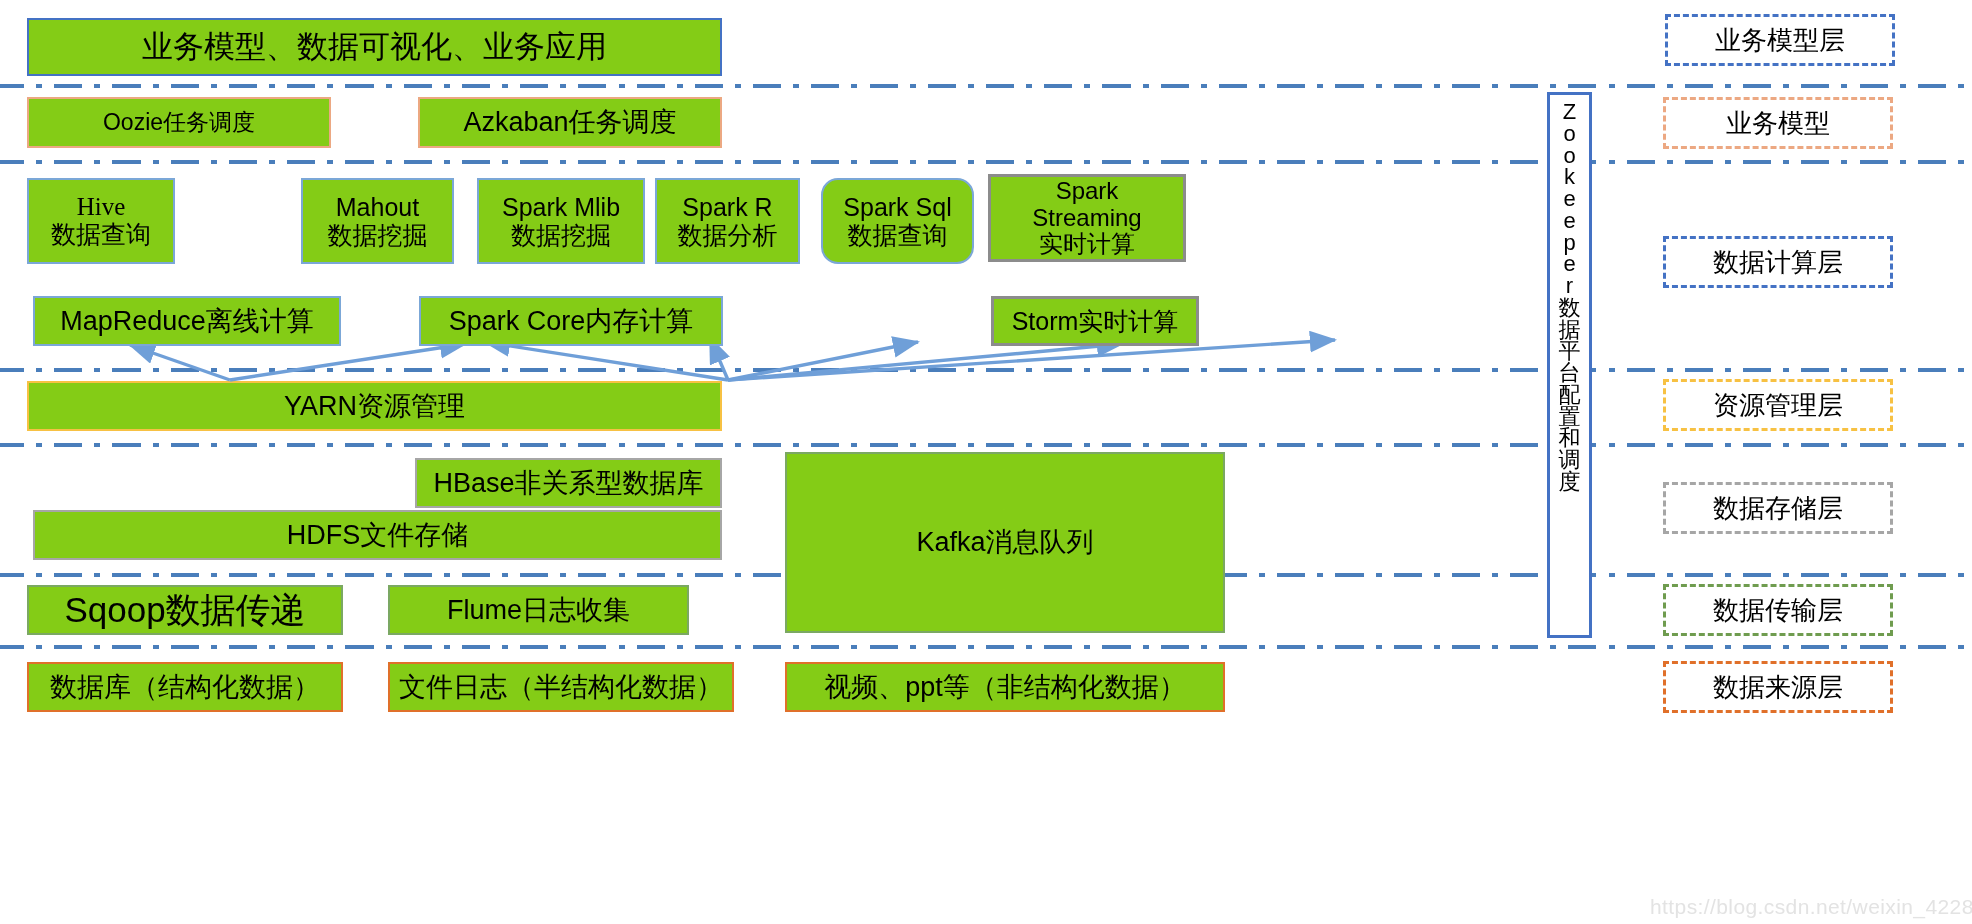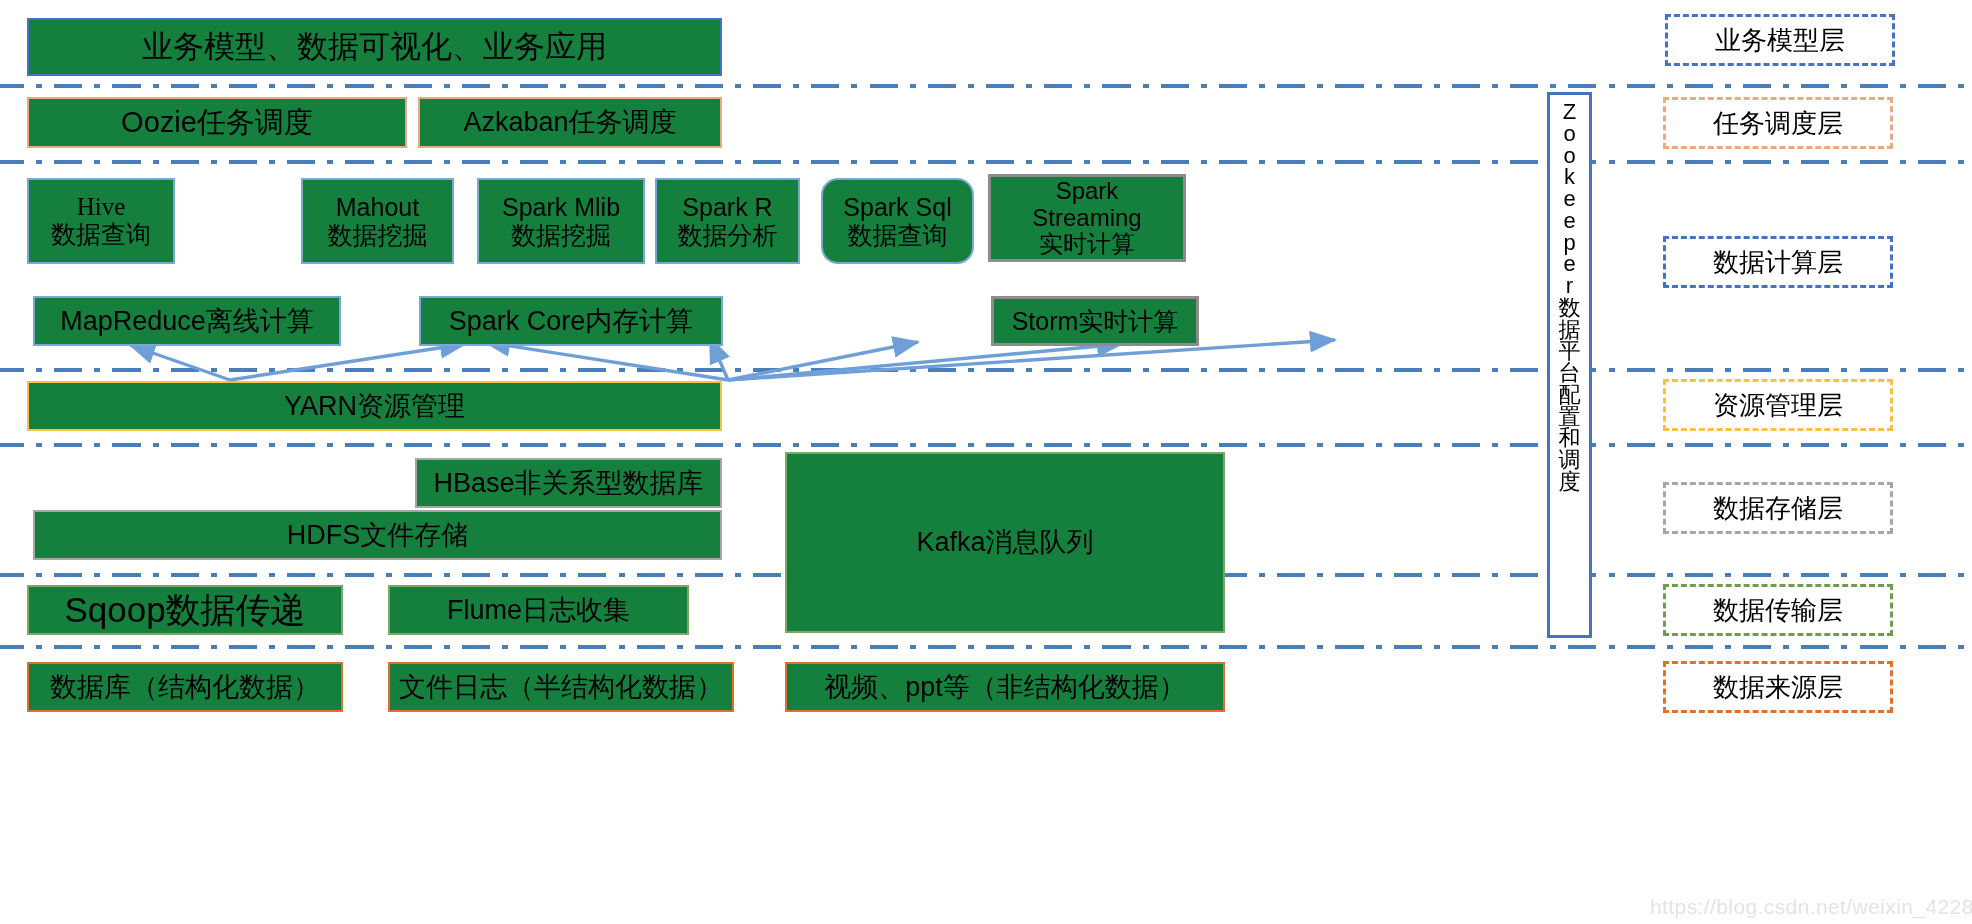--- a/index.html
+++ b/index.html
@@ -27,21 +27,21 @@
     border-top: 4px dashed #4a7ebb;
     border-image: repeating-linear-gradient(to right,
         #4a7ebb 0 28px, transparent 28px 40px,
         #4a7ebb 40px 46px, transparent 46px 58px) 4;
   }
 
   
   .box {
     position: absolute;
     box-sizing: border-box;
-    background: #15803d;
+    background: #84cc16;
     display: flex;
     flex-direction: column;
     align-items: center;
     justify-content: center;
     text-align: center;
     color: #000000;
     line-height: 1.12;
     letter-spacing: 0px;
   }
   .box .ln { display: block; white-space: nowrap; }
@@ -145,21 +145,21 @@
       <line x1="728" y1="380" x2="1122" y2="344"></line>
 
       <line x1="728" y1="380" x2="1335" y2="340"></line>
     </g>
   </svg>
 
   <div class="box b-blue" style="left:27px; top:18px; width:695px; height:58px; font-size:31px;">
     <span class="ln">业务模型、数据可视化、业务应用</span>
   </div>
 
-  <div class="box b-orange" style="left:27px; top:97px; width:380px; height:51px; font-size:29px;">
+  <div class="box b-orange" style="left:27px; top:97px; width:304px; height:51px; font-size:23px;">
     <span class="ln">Oozie任务调度</span>
   </div>
   <div class="box b-orange" style="left:418px; top:97px; width:304px; height:51px; font-size:27px;">
     <span class="ln">Azkaban任务调度</span>
   </div>
 
   <div class="box b-lblue" style="left:27px; top:178px; width:148px; height:86px; font-size:25px;font-family:Liberation Serif, serif;">
     <span class="ln">Hive</span>
     <span class="ln">数据查询</span>
   </div>
@@ -244,21 +244,21 @@
     <span class="ch">置</span>
     <span class="ch">和</span>
     <span class="ch">调</span>
     <span class="ch">度</span>
   </div>
 
   <div class="tag t-blue" style="left:1665px; top:14px; width:230px; height:52px;">
     <span>业务模型层</span>
   </div>
   <div class="tag t-orange" style="left:1663px; top:97px; width:230px; height:52px;">
-    <span>任务调度层</span>
+    <span>业务模型</span>
   </div>
   <div class="tag t-blue" style="left:1663px; top:236px; width:230px; height:52px;">
     <span>数据计算层</span>
   </div>
   <div class="tag t-yellow" style="left:1663px; top:379px; width:230px; height:52px;">
     <span>资源管理层</span>
   </div>
   <div class="tag t-gray" style="left:1663px; top:482px; width:230px; height:52px;">
     <span>数据存储层</span>
   </div>

